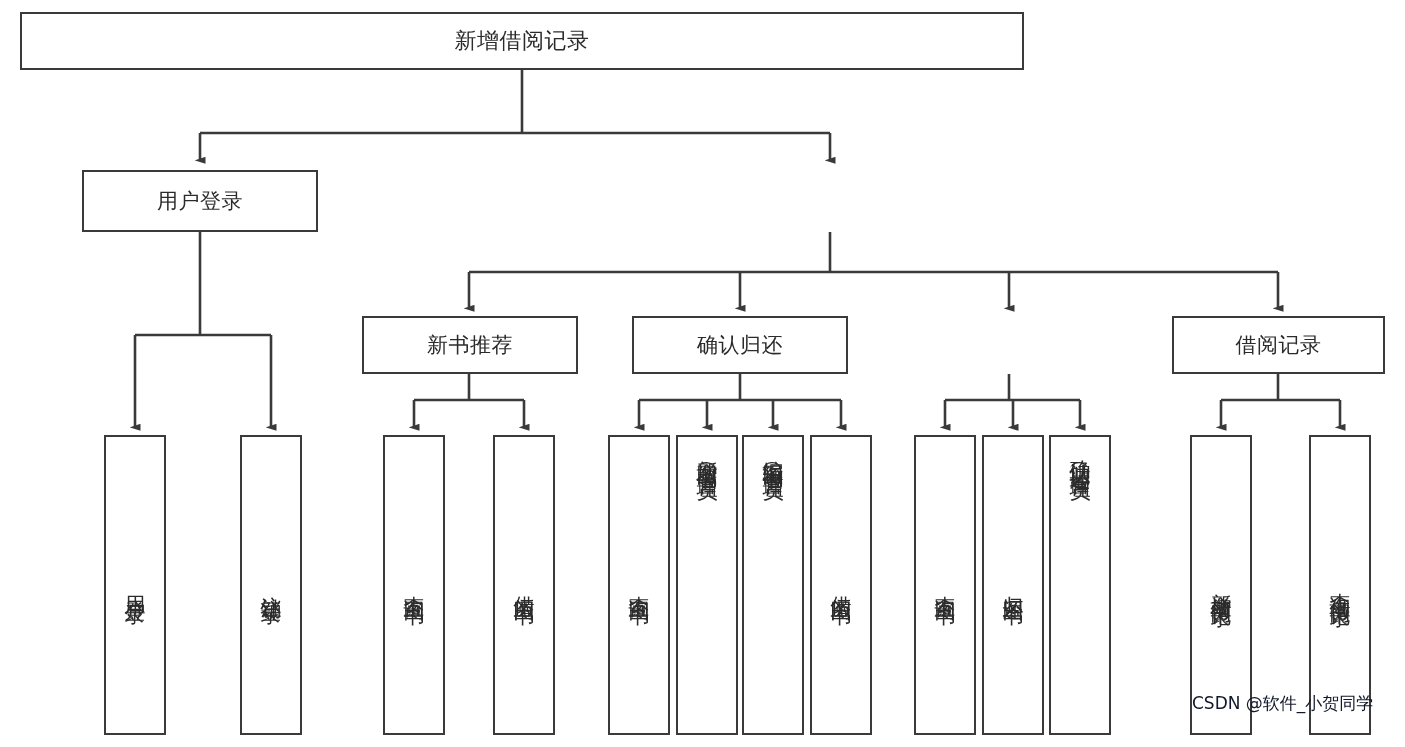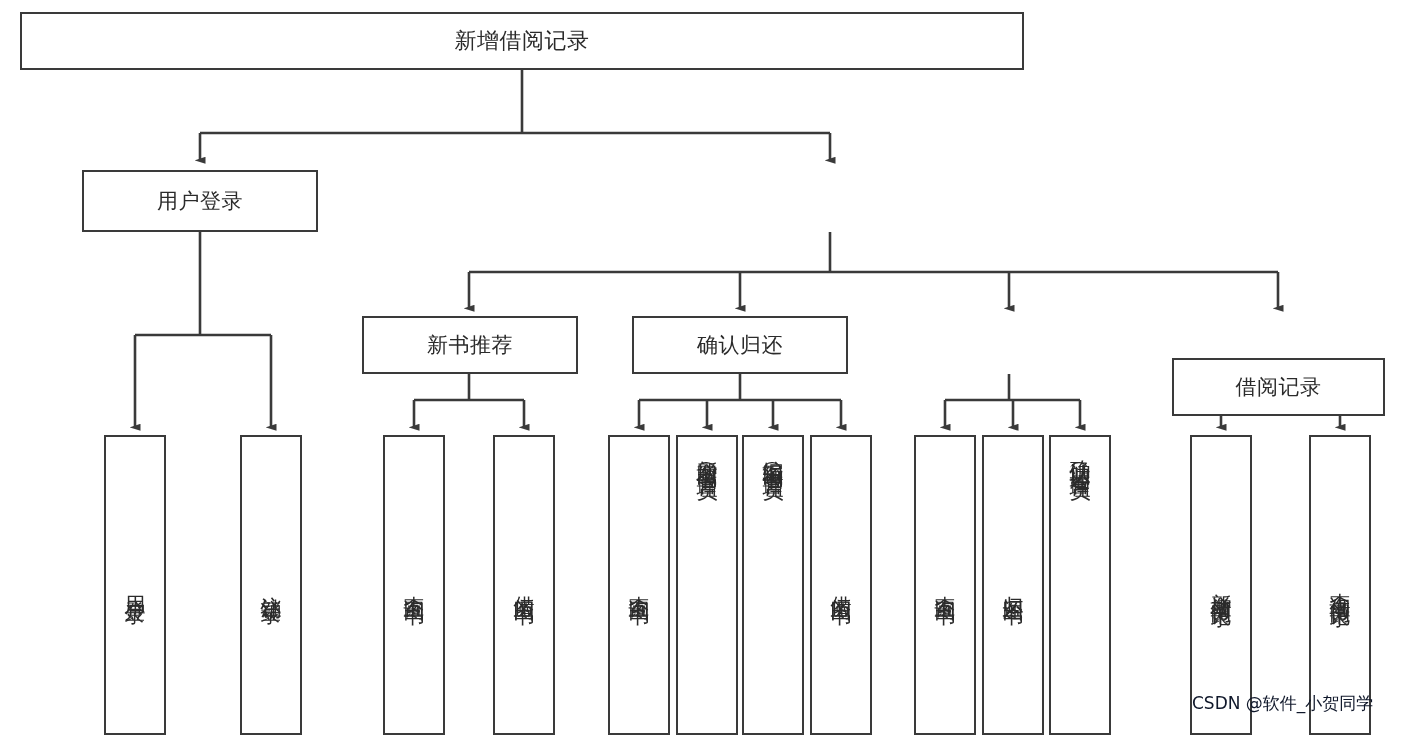--- a/index.html
+++ b/index.html
@@ -141,21 +141,21 @@
   <div class="node horiz" style="left:82px; top:170px; width:236px; height:62px;">
     <span class="node-label">用户登录</span>
   </div>
 
   <div class="node horiz" style="left:362px; top:316px; width:216px; height:58px;align-items:center;">
     <span class="node-label">新书推荐</span>
   </div>
   <div class="node horiz" style="left:632px; top:316px; width:216px; height:58px;">
     <span class="node-label">确认归还</span>
   </div>
-  <div class="node horiz" style="left:1172px; top:316px; width:213px; height:58px;margin-top:42px;">
+  <div class="node horiz" style="left:1172px; top:316px; width:213px; height:58px;">
     <span class="node-label">借阅记录</span>
   </div>
 
   <div class="node vert centered" style="left:104px; top:435px; width:62px; height:300px;">
     <span class="node-label">用户登录</span>
   </div>
   <div class="node vert centered" style="left:240px; top:435px; width:62px; height:300px;">
     <span class="node-label">注销登录</span>
   </div>
 

